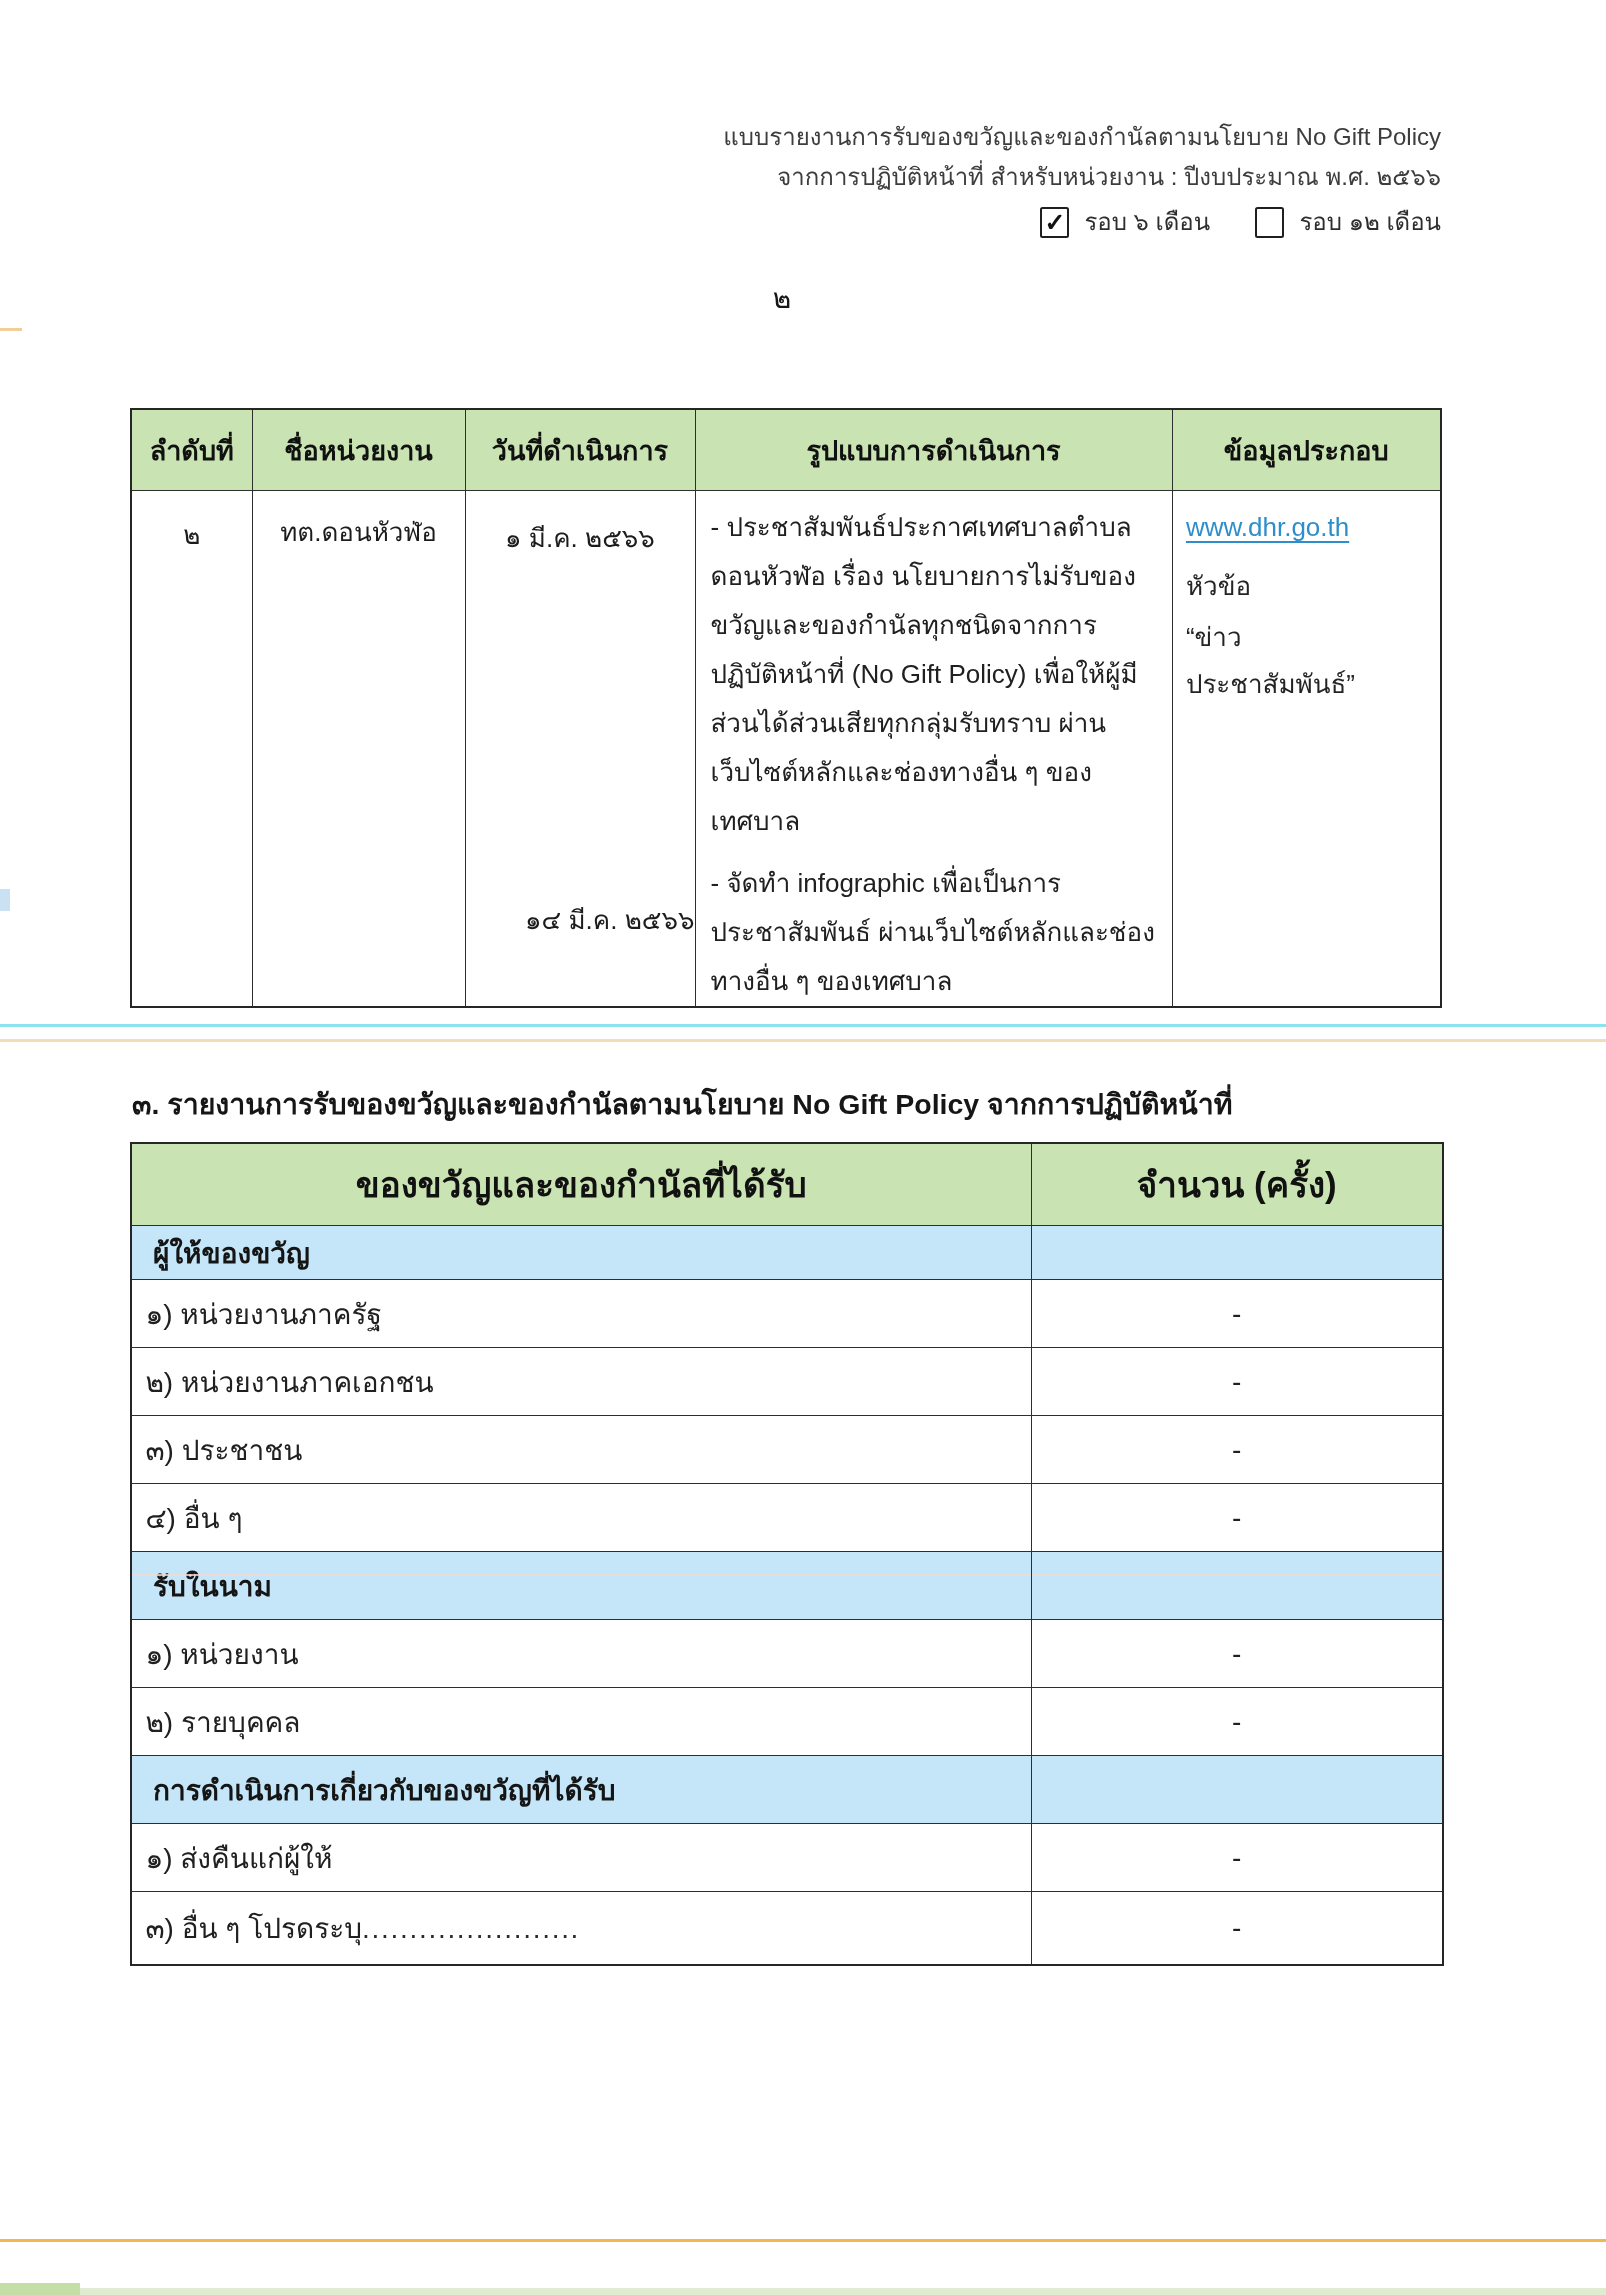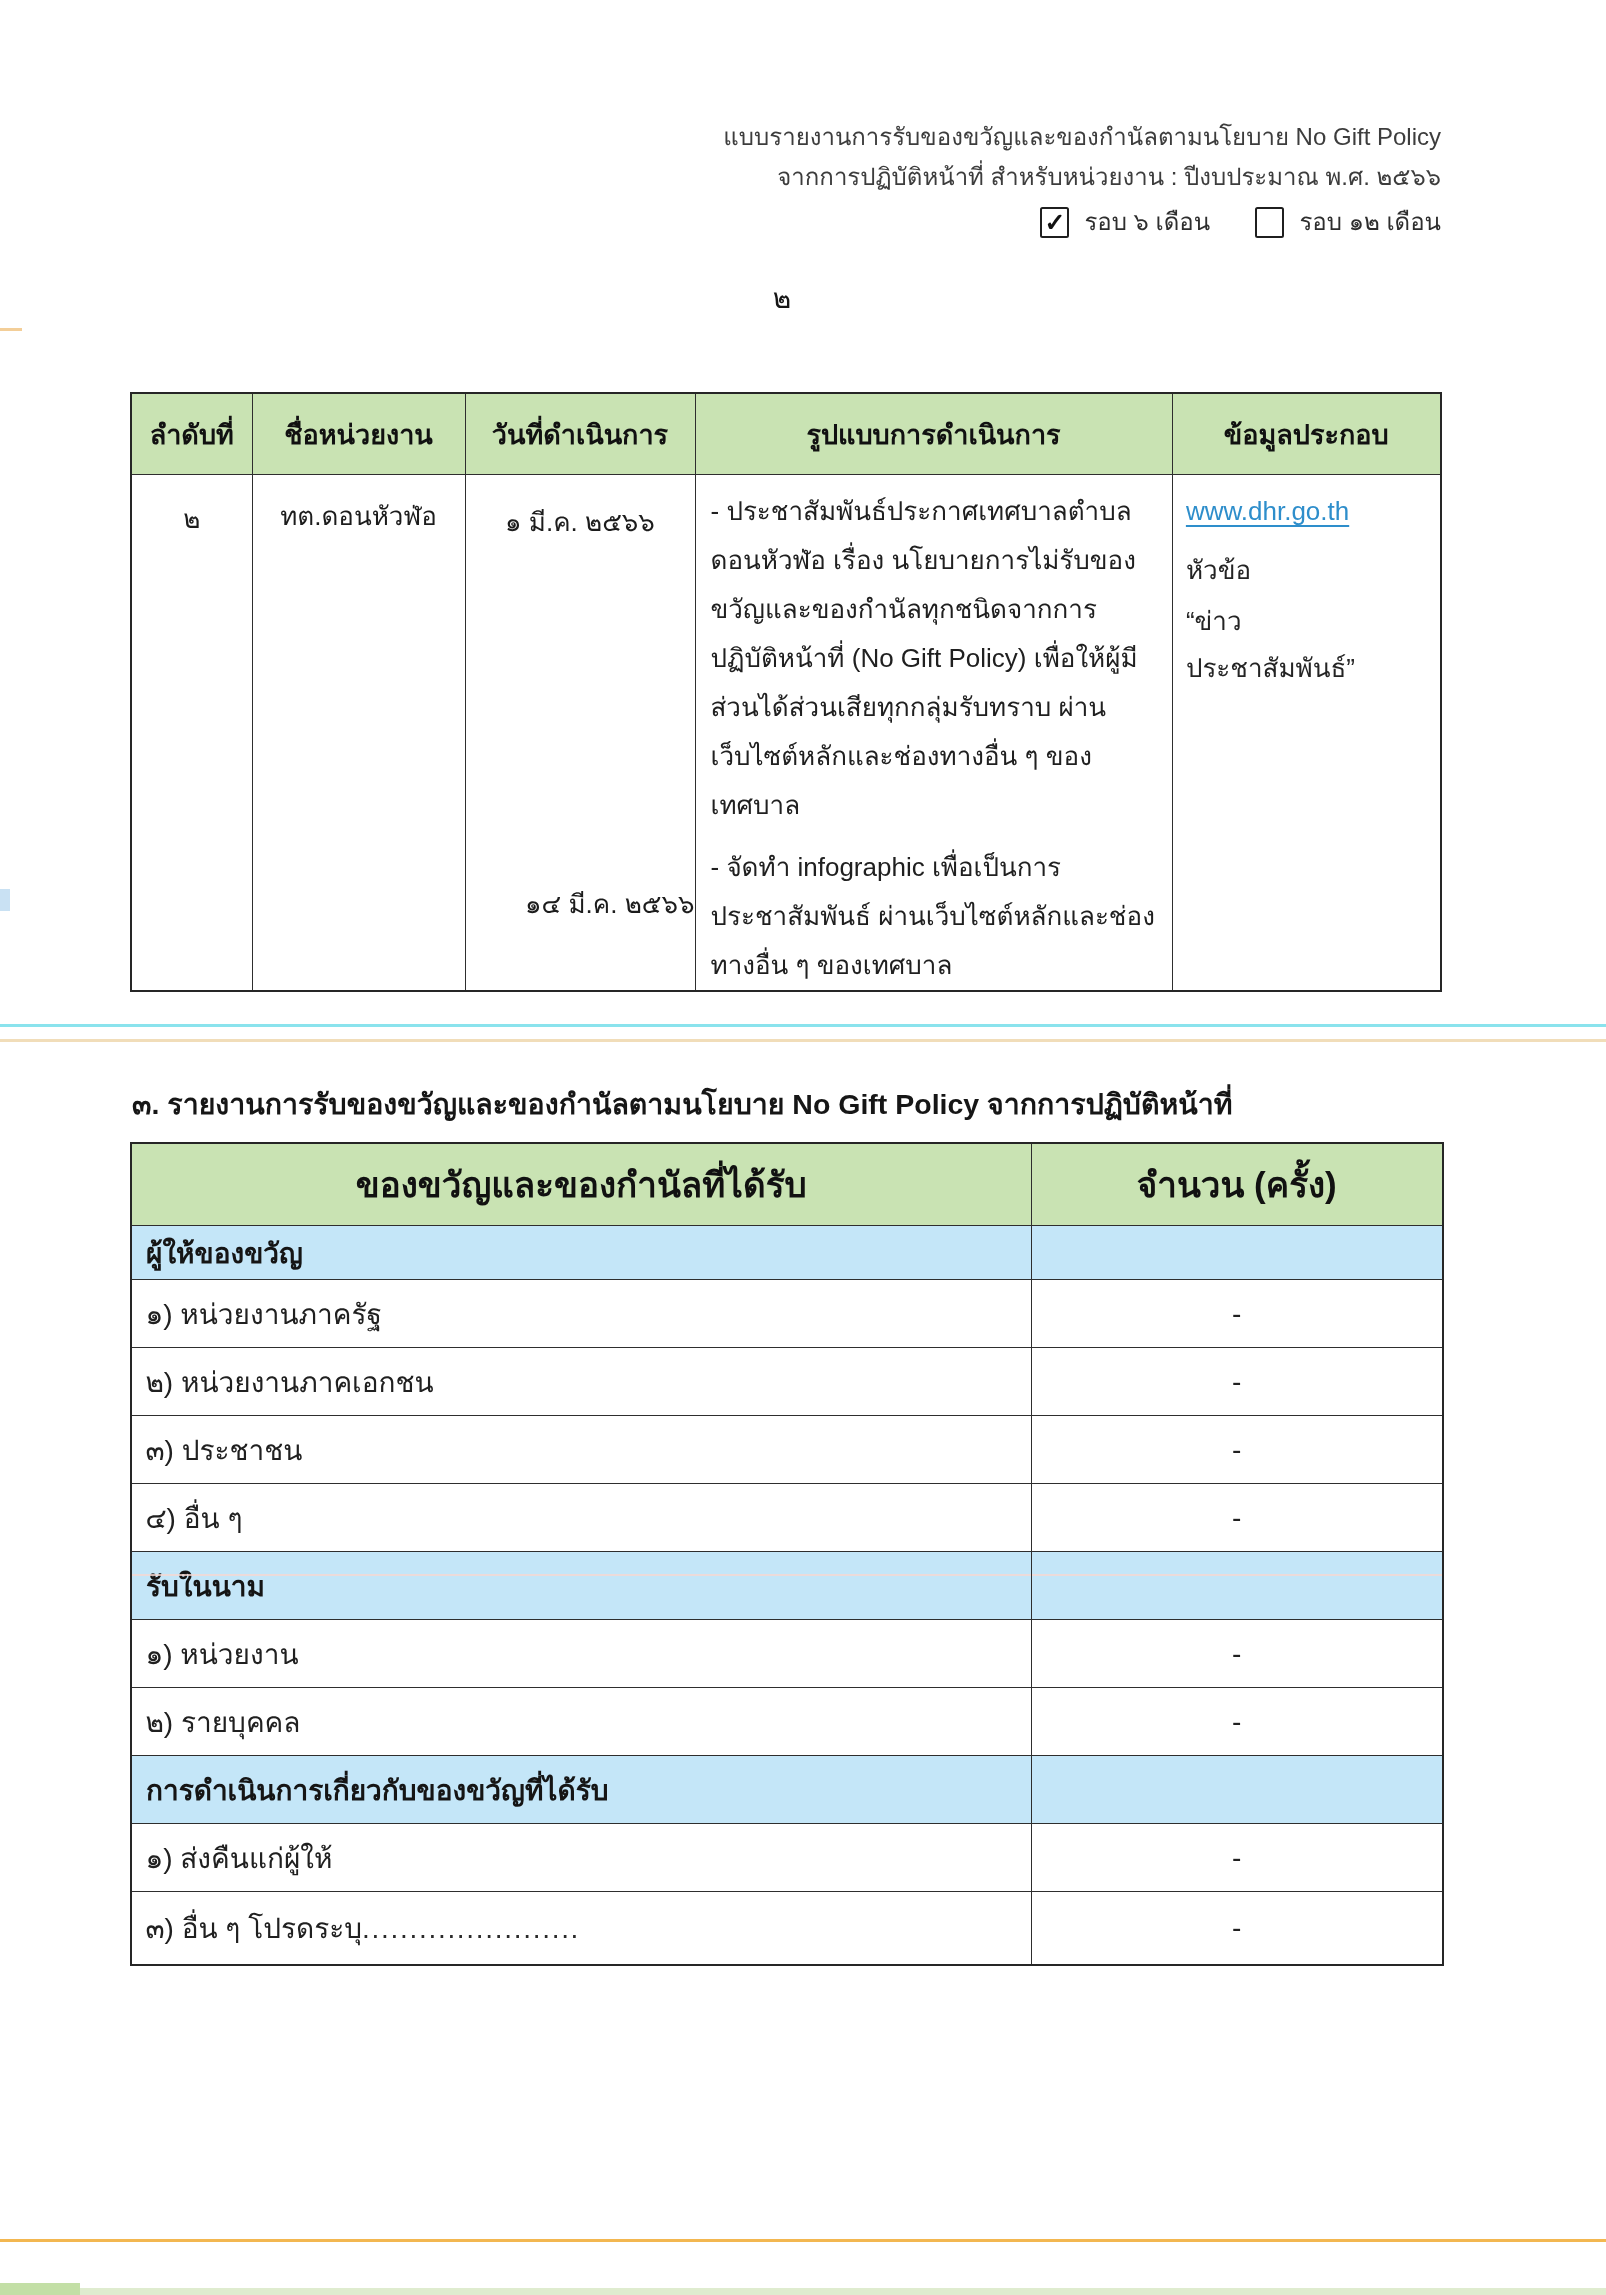--- a/index.html
+++ b/index.html
@@ -64,21 +64,21 @@
     left: 130px;
     border: 2.5px solid #262626;
   }
   .t1 th, .t1 td, .t2 th, .t2 td {
     border: 1.7px solid #2e2e2e;
     padding: 0;
     overflow: hidden;
   }
 
   
-  .t1 { top: 392px; width: 1311px; padding-left: 24px; }
+  .t1 { top: 408px; width: 1311px; padding-left: 24px; }
   .t1 th {
     background: #c9e3b3;
     height: 80px;
     font-size: 27px;
     font-weight: bold;
     color: #111;
     text-align: center;
     vertical-align: middle;
   }
   .t1 td {
@@ -134,21 +134,21 @@
     text-align: center;
     vertical-align: middle;
   }
   .t2 td { font-size: 28px; vertical-align: middle; background: #ffffff; }
   .t2 .subheader td {
     background: #c4e6f8;
     font-weight: bold;
     color: #151515;
     position: relative;
   }
-  .t2 .sub-label { padding-left: 14px; font-family: Liberation Mono, monospace; }
+  .t2 .sub-label { padding-left: 21px; font-family: Liberation Mono, monospace; }
   .t2 .row-label { padding-left: 13.4px; color: #202020; }
   .t2 .row-value { text-align: center; color: #202020; }
   .t2 .h63 td { height: 53px; }
   .t2 .h80 td { height: 67px; }
   .t2 .h86 td { height: 72px; }
   .artifact-pink {
     position: absolute;
     left: 0; top: 22px;
     width: 100%; height: 1.7px;
     background: #f6d8d2;

